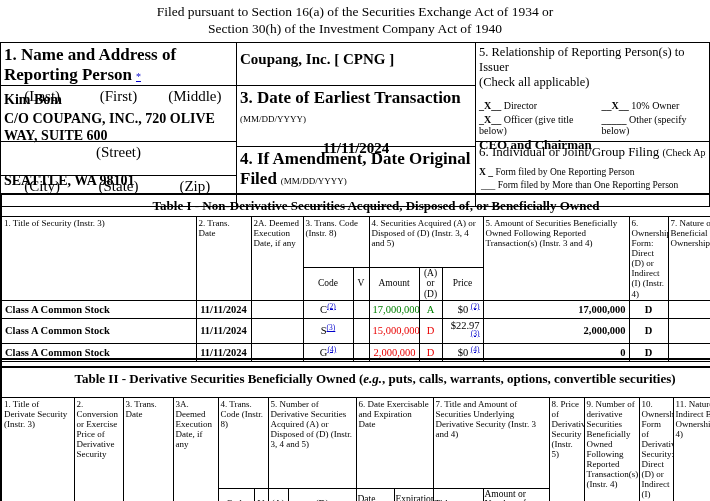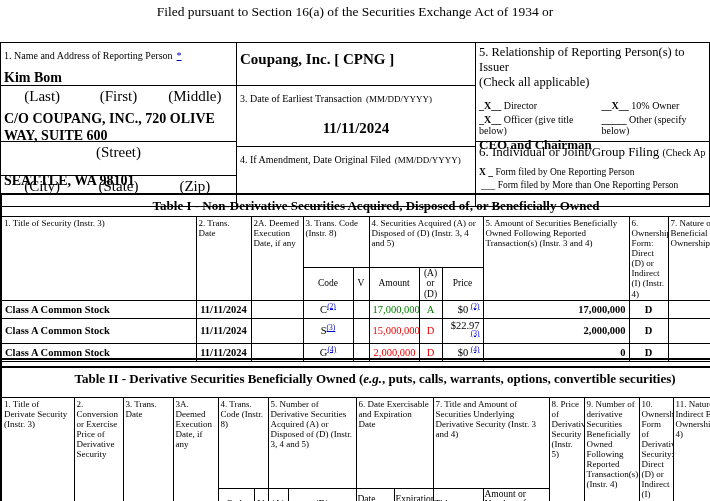--- a/index.html
+++ b/index.html
@@ -11,21 +11,21 @@
   .page-header{text-align:center;font-size:13.5px;line-height:1.25;padding-top:4px;}
   
   .topform{position:absolute;top:42px;left:0;width:708px;height:163px;
     border:1.5px solid #000;display:flex;}
   .tf-col{position:relative;box-sizing:border-box;}
   .tf-col1{width:236px;border-right:1.5px solid #000;}
   .tf-col2{width:239px;border-right:1.5px solid #000;}
   .tf-col3{flex:1;overflow:hidden;}
   .tf-sec{box-sizing:border-box;padding:2px 3px;position:relative;}
   .bline{border-bottom:1.5px solid #000;}
-  .tf-title{font-size:10px;}
+  .tf-title{font-size:17px;font-weight:bold;}
   .tf-paren{font-size:9px;}
   .big{font-weight:bold;font-size:14px;}
   .bigger{font-weight:bold;font-size:15px;}
   .labels3{display:flex;font-size:15px;}
   .labels3 span{flex:1;text-align:center;}
   .center{text-align:center;}
   .fnstar{color:#00C;text-decoration:underline;font-size:10px;cursor:pointer;}
   
   .chkrow{display:flex;font-size:10px;margin-top:5px;}
   .chk-l{width:54%;}
@@ -61,20 +61,21 @@
   .t1 td{height:18px;}
   .spacer-row td{height:6px;border-left:none;border-right:none;}
   .t2 td{height:38px;}
   .it{font-style:italic;}
 </style>
 </head>
 <body>
 
 <div class="page-header">
   <div>Filed pursuant to Section 16(a) of the Securities Exchange Act of 1934 or</div>
+  <div>Section 30(h) of the Investment Company Act of 1940</div>
 </div>
 
 <div class="topform">
 
   <div class="tf-col tf-col1">
     <div class="tf-sec bline" style="height:43px;">
       <span class="tf-title">1. Name and Address of Reporting Person</span>
       <a class="fnstar">*</a>
       <div class="big" style="margin-top:7px;">Kim Bom</div>
     </div>

